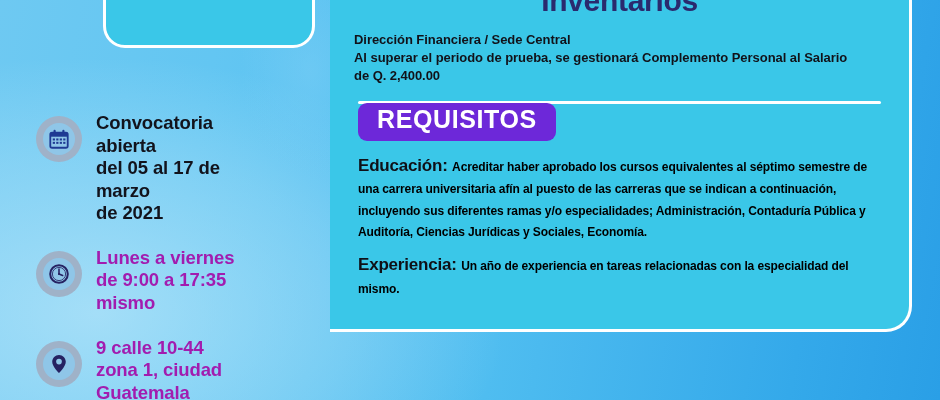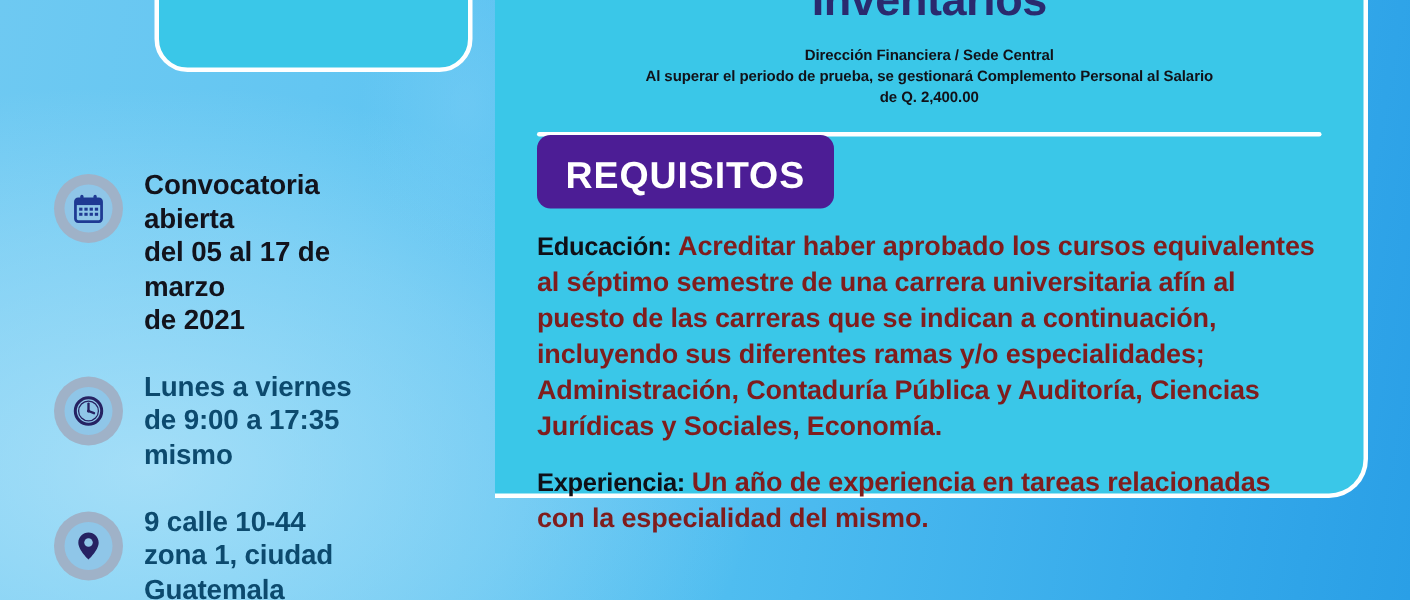--- a/index.html
+++ b/index.html
@@ -48,60 +48,60 @@
   .info-icon::before {
     content:""; position:absolute; left:7px; top:7px; right:7px; bottom:7px;
     border-radius:50%; background:#8fc6e8;
   }
   .info-icon svg { position:relative; z-index:2; }
   .info-text {
     margin-left:14px; padding-right:12px;
     font-size:18.5px; font-weight:bold; color:#12131c;
     line-height:1.22; letter-spacing:-0.1px;
   }
-  .info-text.dark-navy { color:#0c4a6e; }
+  .info-text.dark-navy { color:#a21caf; }
 
   
   .main-card {
     position:absolute; left:330px; top:-170px; width:582px; height:502px;
     background:#3ac7e8;
     border:3px solid #ffffff;
     border-left:none;
     border-radius:0 26px 26px 0;
     padding:0 24px;
   }
   .job-title {
     text-align:center; color:#2a2a6e; font-weight:bold;
     font-size:30px; line-height:1.05; letter-spacing:-0.3px;
     padding-top:152px;
   }
   .job-title .line2 { display:block; }
 
   .subtitle-block {
-    text-align:center; margin-top:14px;
-    color:#111219; font-weight:bold; font-size:10px; line-height:1.42;
+    text-align:left; margin-top:14px;
+    color:#111219; font-weight:bold; font-size:13px; line-height:1.42;
     letter-spacing:-0.05px;
   }
   .divider {
     height:3px; background:#ffffff; margin:15px 4px 0 4px; border-radius:2px;
   }
   .req-badge {
-    display:inline-block; background:#4c1d95; color:#ffffff;
+    display:inline-block; background:#6d28d9; color:#ffffff;
     font-weight:bold; font-size:25px; letter-spacing:0.6px;
-    padding:13px 19px 7px 19px; border-radius:9px; margin-top:-1px;
+    padding:2px 19px 7px 19px; border-radius:9px; margin-top:-1px;
   }
   .req-wrap { padding-left:4px; }
 
   .req-body { margin-top:14px; padding:0 6px 0 4px; }
   .req-para { margin-bottom:13px; line-height:1.33; }
   .req-para .lead {
     font-weight:bold; color:#0f1017; font-size:17px; letter-spacing:-0.2px;
   }
   .req-para .body {
-    font-weight:bold; color:#7f1d1d; font-size:18px; letter-spacing:-0.1px;
+    font-weight:bold; color:#000000; font-size:12px; letter-spacing:-0.1px;
   }
 </style>
 </head>
 <body>
 
 <div class="bg-wash"></div>
 <div class="bg-wash2"></div>
 
 <div class="sidebar">
 

